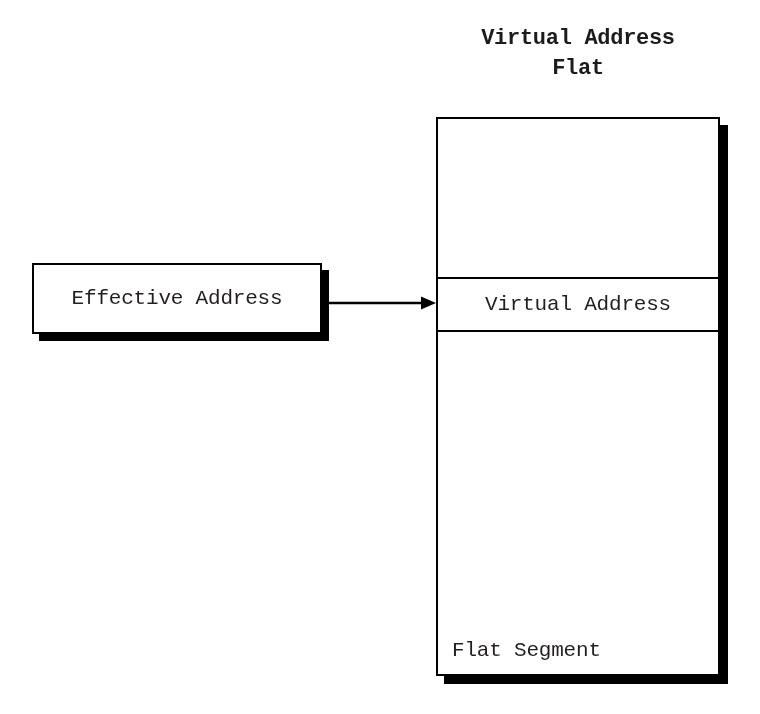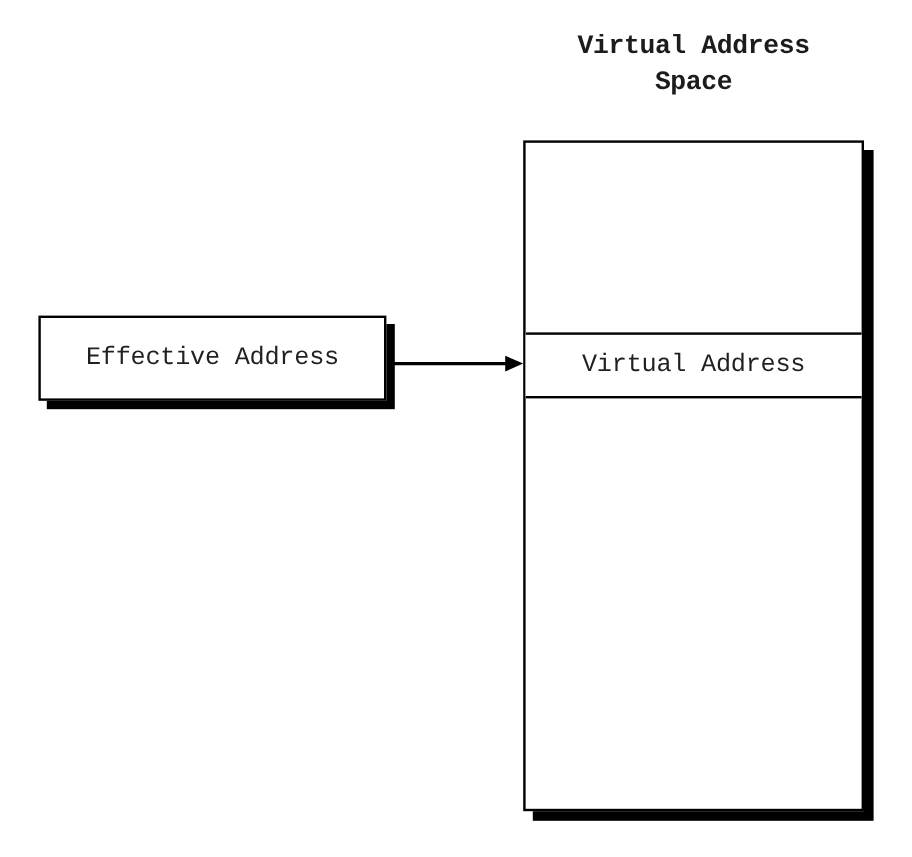--- a/index.html
+++ b/index.html
@@ -92,31 +92,32 @@
     letter-spacing: -0.2px;
   }
 </style>
 </head>
 <body>
 
 <div class="stage">
 
   <div class="vas-title">
     <span>Virtual Address</span><br>
-    <span>Space</span>
+    <span>Flat</span>
   </div>
 
   <div class="ea-box">
     <span class="label">Effective Address</span>
   </div>
 
   <svg class="arrow-svg" width="114" height="18" viewBox="0 0 114 18" aria-hidden="true">
     <line x1="2" y1="9" x2="99" y2="9" stroke="#000000" stroke-width="2.6"></line>
     <polygon points="97,2.4 97,15.6 112,9" fill="#000000"></polygon>
   </svg>
 
   <div class="vas-box">
     <div class="va-band">
       <span class="label">Virtual Address</span>
     </div>
+    <div class="flat-segment">Flat Segment</div>
   </div>
 
 </div>
 
 </body></html>

